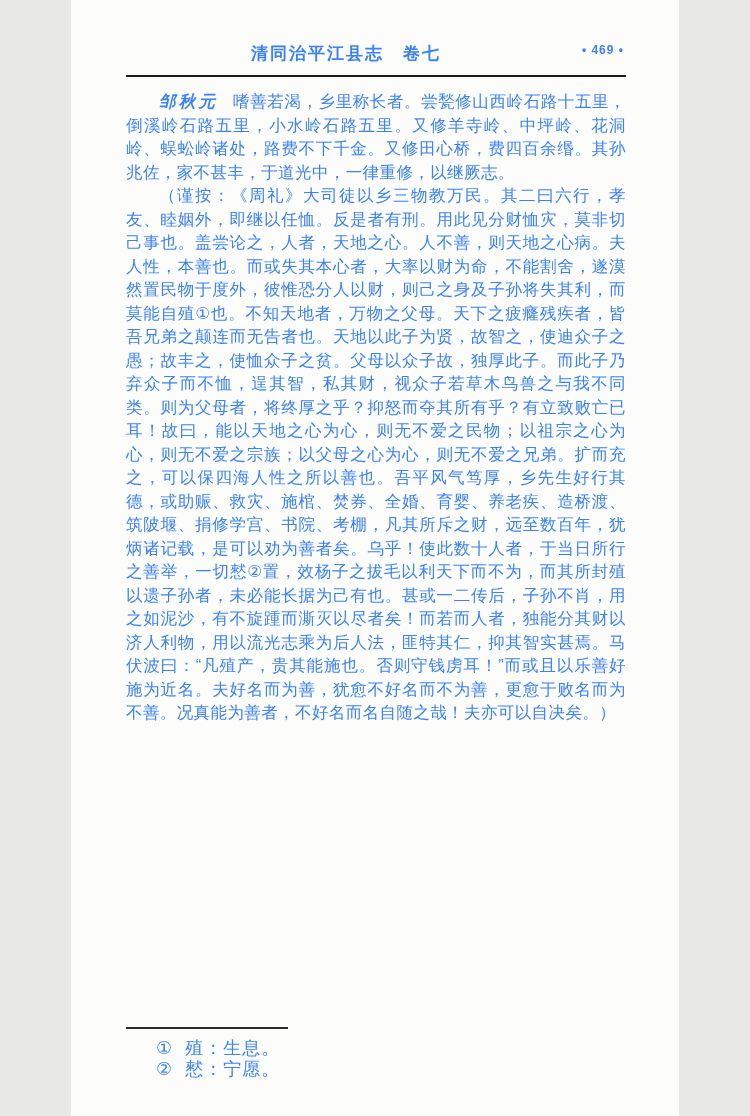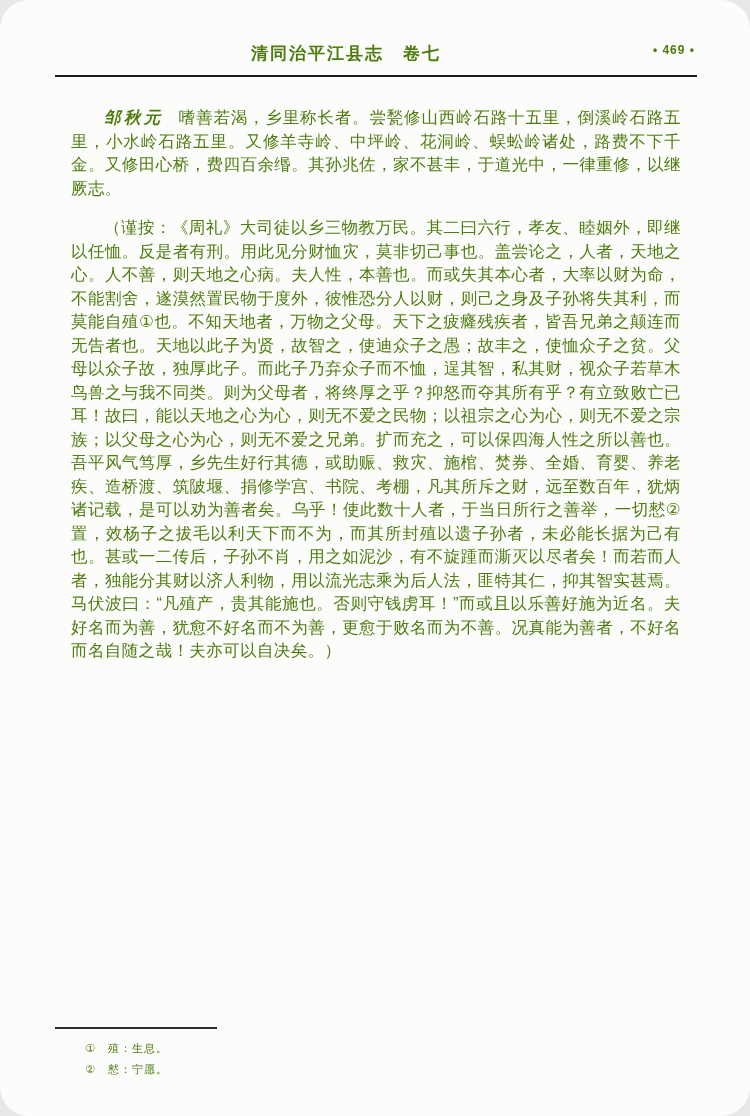--- a/index.html
+++ b/index.html
@@ -3,31 +3,30 @@
 <meta charset="utf-8">
 <style>
   html, body {
     margin: 0;
     padding: 0;
     background: #e8e8e6;
     font-family: "Liberation Sans", "DejaVu Sans", sans-serif;
   }
   .page {
     position: relative;
-    width: 750px;
+    width: 608px;
     height: 1116px;
     margin: 0 auto;
     background: #fcfcfa;
     box-sizing: border-box;
     padding: 42px 53px 36px 55px;
     display: flex;
     flex-direction: column;
     overflow: hidden;
-    color: #4d7c0f;
-    border-radius: 29px;
+    color: #3b82f6;
   }
   .header {
     position: relative;
     height: 24px;
     flex: 0 0 auto;
   }
   .book-title {
     position: absolute;
     left: 0; right: 60px;
     text-align: center;
@@ -52,39 +51,39 @@
   .content {
     flex: 0 0 auto;
     margin-top: 13px;
     font-size: 16.5px;
     line-height: 23.5px;
     text-align: justify;
     text-justify: inter-ideograph;
     letter-spacing: 0.4px;
   }
   .content p {
-    margin: 16px;
+    margin: 0;
     text-indent: 2em;
   }
   .person-name {
     font-weight: bold;
     font-style: italic;
     letter-spacing: 3px;
     padding-right: 15px;
   }
   .spacer { flex: 1 1 auto; }
   .footnote-rule {
     flex: 0 0 auto;
     width: 162px;
     border-top: 2px solid #2b2b2b;
     margin-bottom: 9px;
   }
   .footnotes {
     flex: 0 0 auto;
-    font-size: 11px;
+    font-size: 18px;
     line-height: 21px;
     padding-left: 30px;
     letter-spacing: 1px;
   }
   .fn-marker { margin-right: 12px; }
 </style>
 </head>
 <body>
 
 <div class="page">

